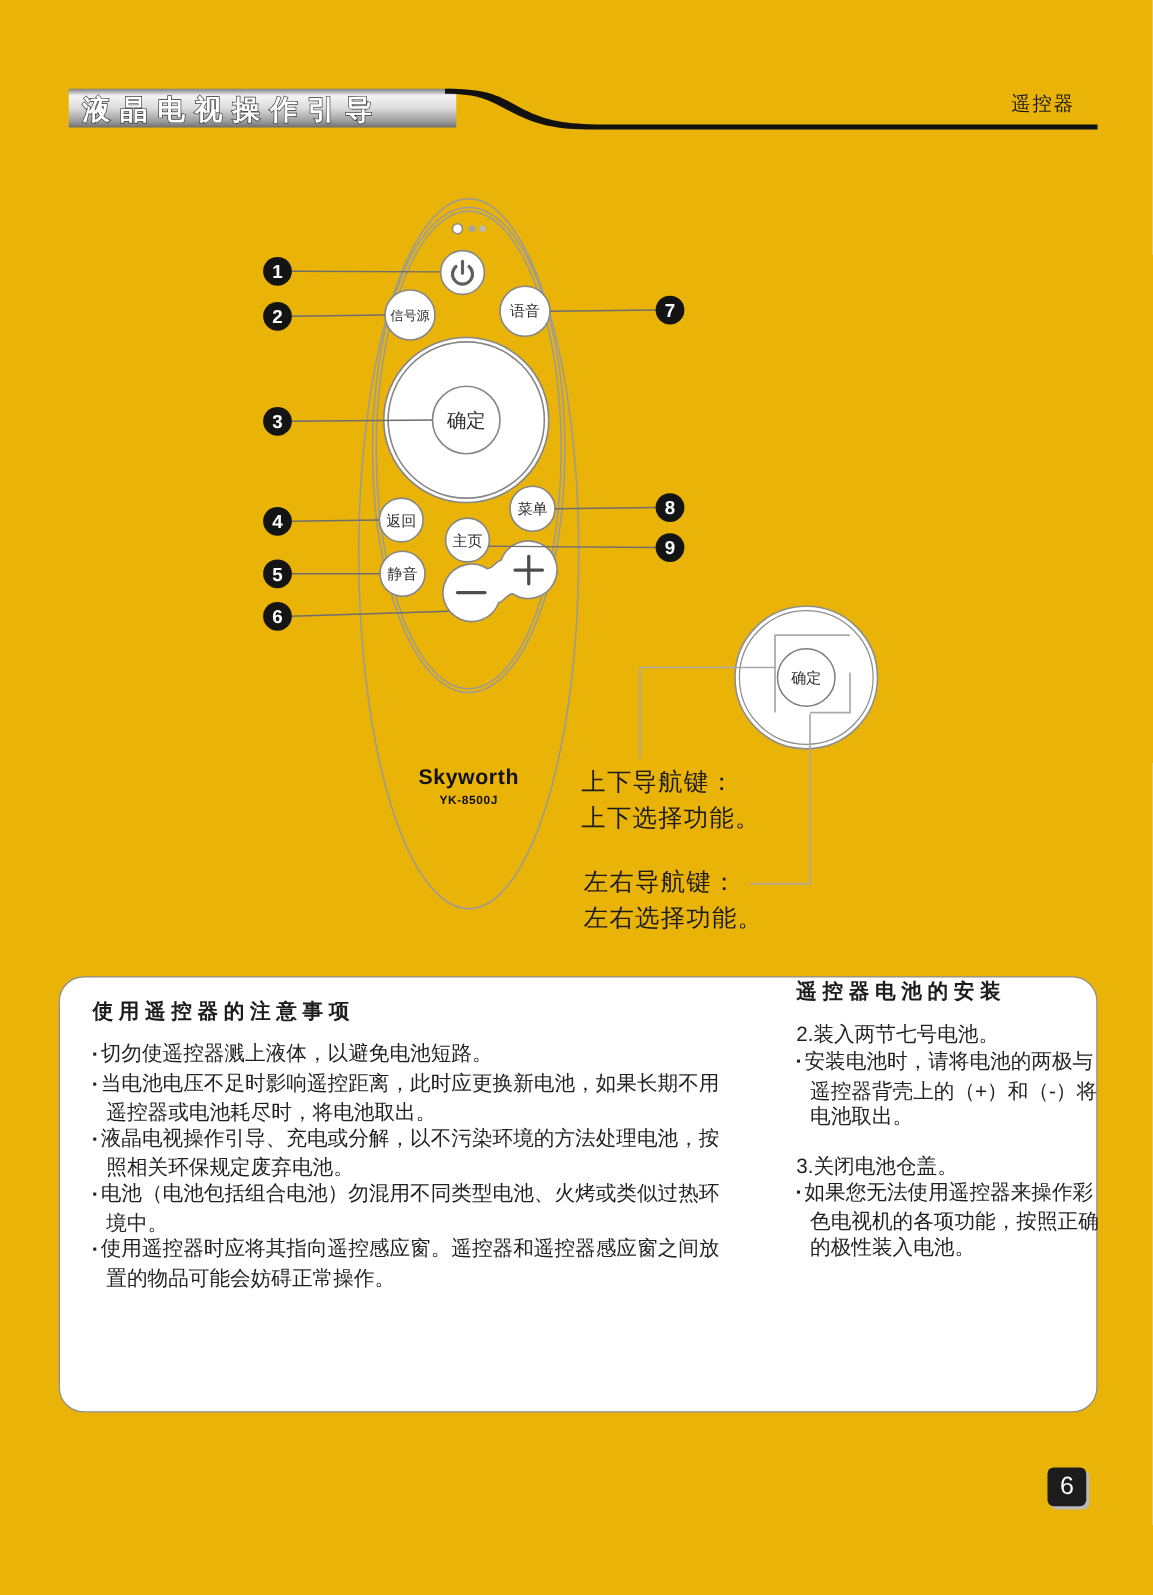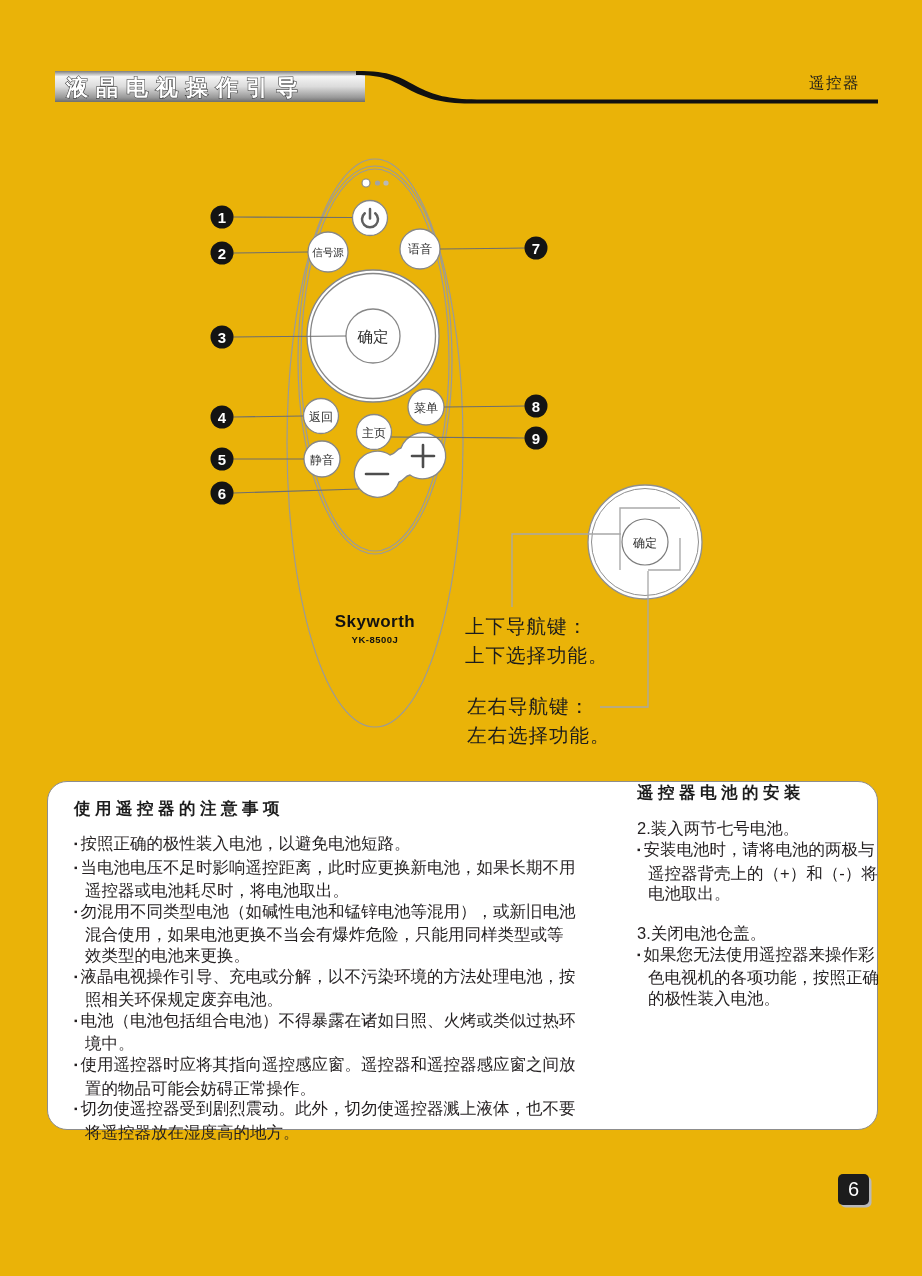--- a/index.html
+++ b/index.html
@@ -185,27 +185,25 @@
   <div class="nav-note updown">
     <div>上下导航键：</div>
     <div>上下选择功能。</div>
   </div>
 
   <div class="info-box">
 
     <div class="notice-col">
       <div class="col-title">使用遥控器的注意事项</div>
       <ul class="note-list">
-        <li>按照正确的极性装入电池，以避免电池短路。</li>
+        <li>切勿使遥控器溅上液体，以避免电池短路。</li>
         <li>当电池电压不足时影响遥控距离，此时应更换新电池，如果长期不用遥控器或电池耗尽时，将电池取出。</li>
-        <li>勿混用不同类型电池（如碱性电池和锰锌电池等混用），或新旧电池混合使用，如果电池更换不当会有爆炸危险，只能用同样类型或等效类型的电池来更换。</li>
         <li>液晶电视操作引导、充电或分解，以不污染环境的方法处理电池，按照相关环保规定废弃电池。</li>
-        <li>电池（电池包括组合电池）不得暴露在诸如日照、火烤或类似过热环境中。</li>
+        <li>电池（电池包括组合电池）勿混用不同类型电池、火烤或类似过热环境中。</li>
         <li>使用遥控器时应将其指向遥控感应窗。遥控器和遥控器感应窗之间放置的物品可能会妨碍正常操作。</li>
-        <li>切勿使遥控器受到剧烈震动。此外，切勿使遥控器溅上液体，也不要将遥控器放在湿度高的地方。</li>
       </ul>
     </div>
 
     <div class="battery-col">
       <div class="col-title">遥控器电池的安装</div>
       <div class="battery-steps">
         <div class="step">
           <div>2.装入两节七号电池。</div>
           <ul class="note-list">
             <li>安装电池时，请将电池的两极与遥控器背壳上的（+）和（-）将电池取出。</li>

